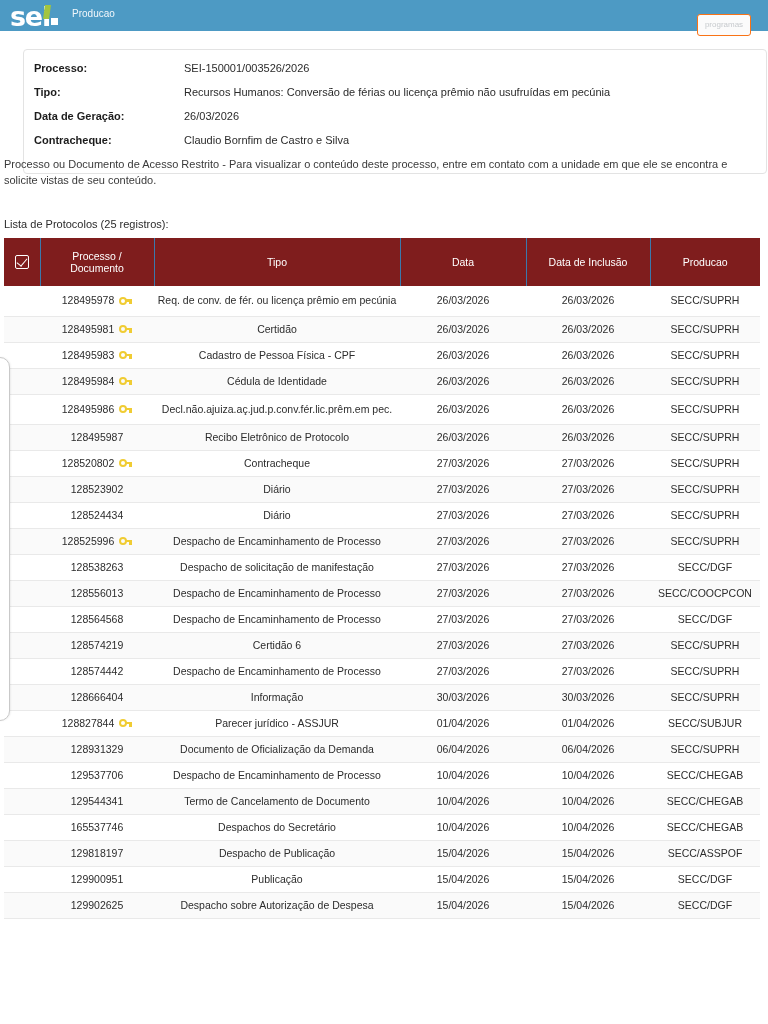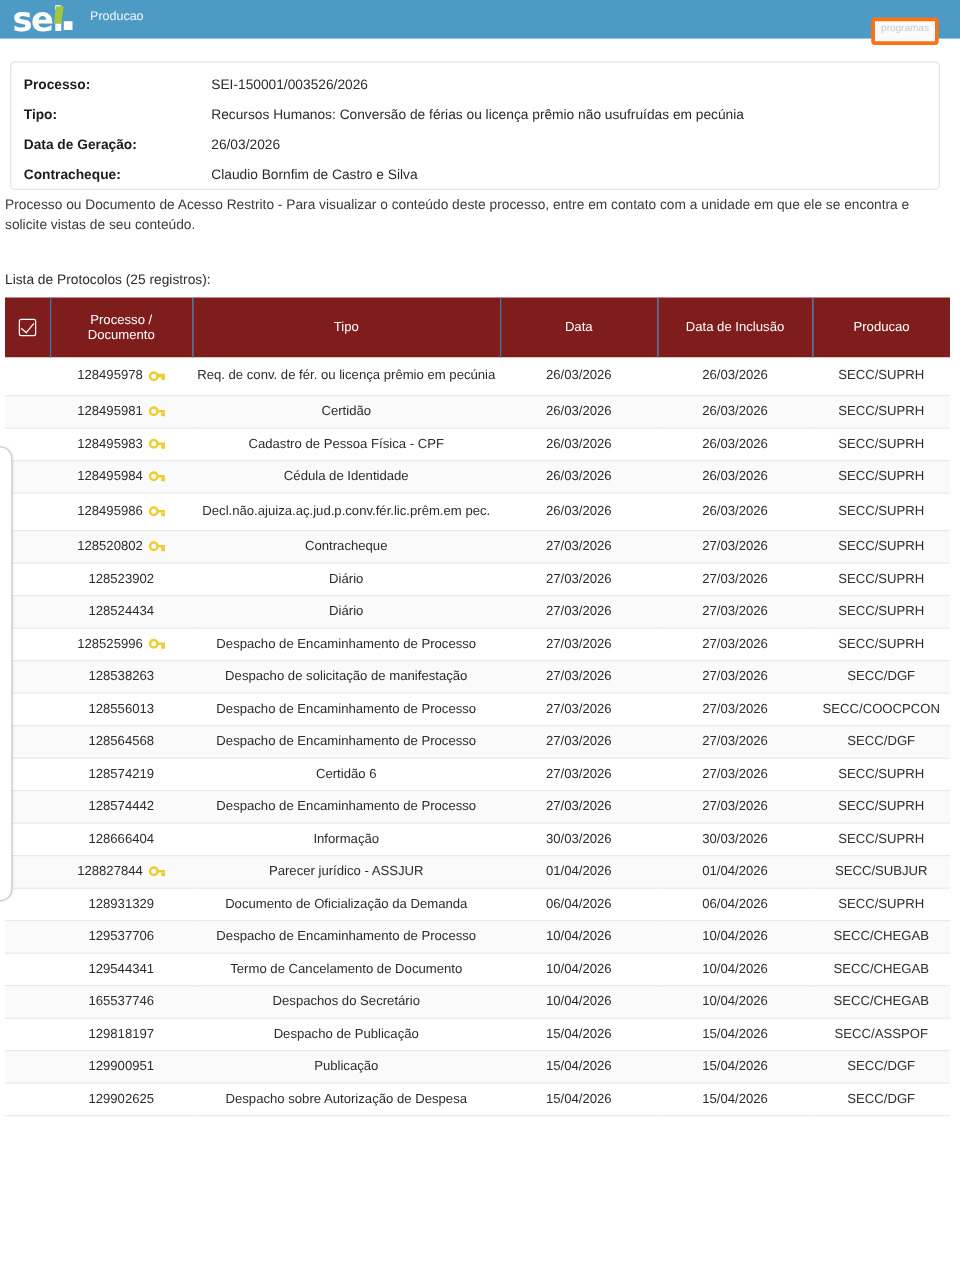--- a/index.html
+++ b/index.html
@@ -50,36 +50,36 @@
   }
 
   
   .subbar {
     position: absolute; top: 31px; left: 0; width: 768px; height: 14px;
     background: #ffffff;
   }
   .cut-button {
     position: absolute; top: 14px; left: 697px;
     width: 54px; height: 22px;
-    border: 3px solid #f97316;
+    border: 1px solid #f97316;
     border-radius: 3px;
     background: #fbfbfb;
     overflow: hidden;
     display: flex; align-items: flex-end; justify-content: center;
   }
   .cut-button span {
     font-size: 8px; color: #9aa0a6; white-space: nowrap;
     position: relative; top: -6px;
     opacity: .55;
   }
 
   
   .info-panel {
-    position: absolute; top: 49px; left: 8px;
-    width: 744px; height: 103px;
+    position: absolute; top: 49px; left: 23px;
+    width: 744px; height: 125px;
     background: #ffffff;
     border: 1px solid #e3e3e3;
     border-radius: 4px;
     padding: 6px 0 0 0;
   }
   .info-row { display: flex; height: 24px; align-items: center; }
   .info-label {
     width: 160px; padding-left: 10px;
     font-size: 11px; font-weight: bold; color: #1c1c1c;
     font-family: "Liberation Sans", sans-serif;
@@ -333,20 +333,30 @@
                 </span>
               </span></td>
             <td>Decl.não.ajuiza.aç.jud.p.conv.fér.lic.prêm.em pec.</td>
             <td>26/03/2026</td>
             <td>26/03/2026</td>
             <td>SECC/SUPRH</td>
           </tr>
           <tr>
             <td></td>
             <td><span class="doc-cell">
+                <span class="doc-num">128495987</span>
+              </span></td>
+            <td>Recibo Eletrônico de Protocolo</td>
+            <td>26/03/2026</td>
+            <td>26/03/2026</td>
+            <td>SECC/SUPRH</td>
+          </tr>
+          <tr>
+            <td></td>
+            <td><span class="doc-cell">
                 <span class="doc-num">128520802</span>
                 <span class="key-icon">
                   <span class="ring"></span>
                   <span class="shaft"></span>
                   <span class="tooth"></span>
                 </span>
               </span></td>
             <td>Contracheque</td>
             <td>27/03/2026</td>
             <td>27/03/2026</td>

